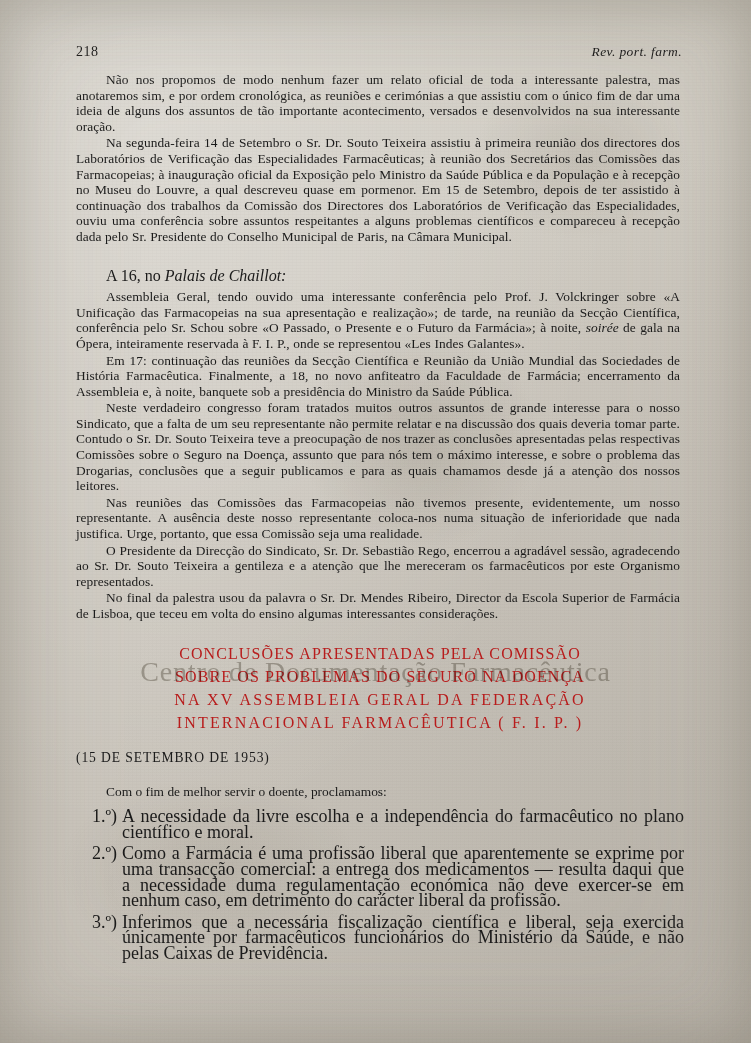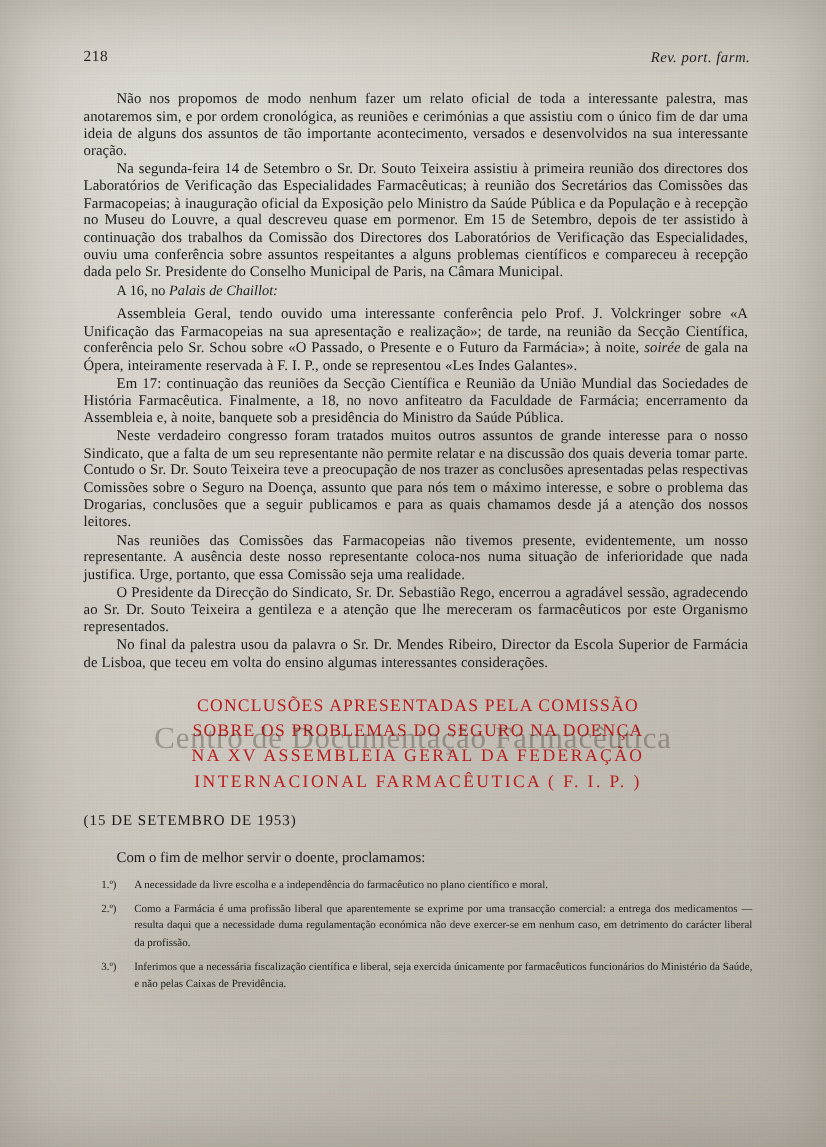--- a/index.html
+++ b/index.html
@@ -45,21 +45,21 @@
     left: 76px;
     top: 44px;
     width: 608px;
   }
 
   .header-row {
     display: flex;
     justify-content: space-between;
     align-items: center;
     font-size: 13.5px;
-    margin-bottom: 22px;
+    margin-bottom: 12px;
   }
   .folio {
     font-size: 14px;
     letter-spacing: .5px;
   }
   .running-head {
     font-style: italic;
     font-size: 13.5px;
     letter-spacing: .4px;
     padding-right: 2px;
@@ -69,22 +69,22 @@
     margin: 0 4px 1px 0;
     font-size: 13.4px;
     line-height: 15.6px;
     text-align: justify;
     text-indent: 30px;
     letter-spacing: .05px;
     word-spacing: .2px;
   }
 
   .sub-line {
-    margin: 1px 0 6px 0;
-    font-size: 13px;
+    margin: 23px 0 6px 0;
+    font-size: 16px;
     line-height: 15.6px;
     text-indent: 30px;
   }
 
   .title-block {
     margin-top: 20px;
     text-align: center;
     font-size: 16px;
     line-height: 23px;
     letter-spacing: 1.1px;
@@ -110,21 +110,21 @@
 
   ol.clauses {
     list-style: none;
     margin: 0;
     padding: 0;
   }
   ol.clauses li {
     position: relative;
     padding-left: 46px;
     margin-bottom: 6px;
-    font-size: 10px;
+    font-size: 18px;
     line-height: 15.6px;
     text-align: justify;
   }
   ol.clauses li .num {
     position: absolute;
     left: 16px;
     top: 0;
     width: 28px;
     text-align: left;
   }

